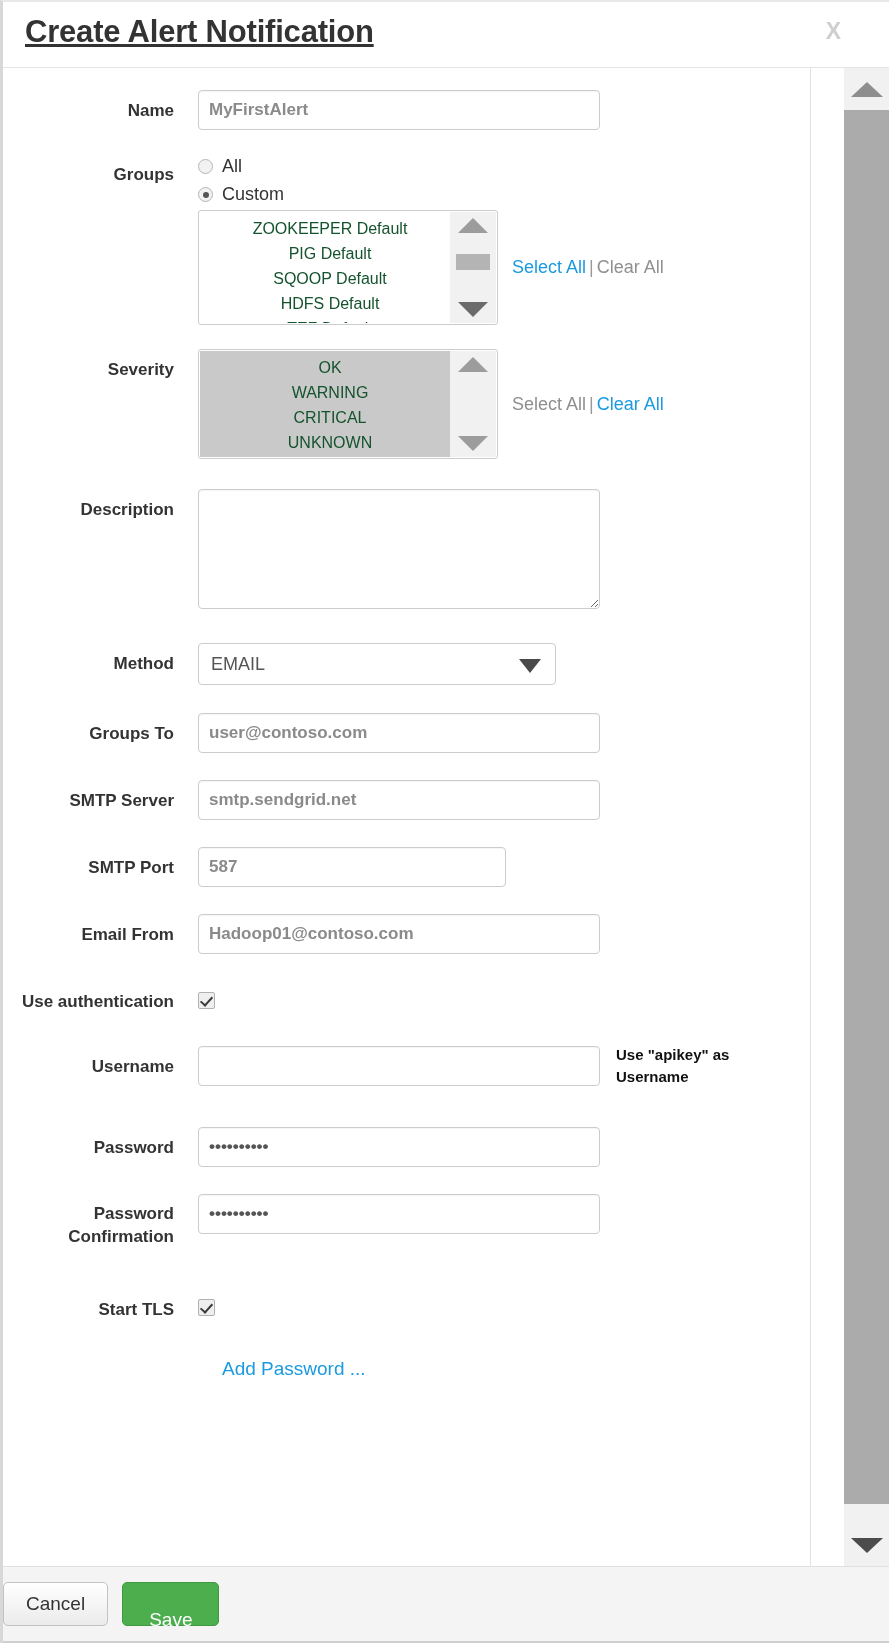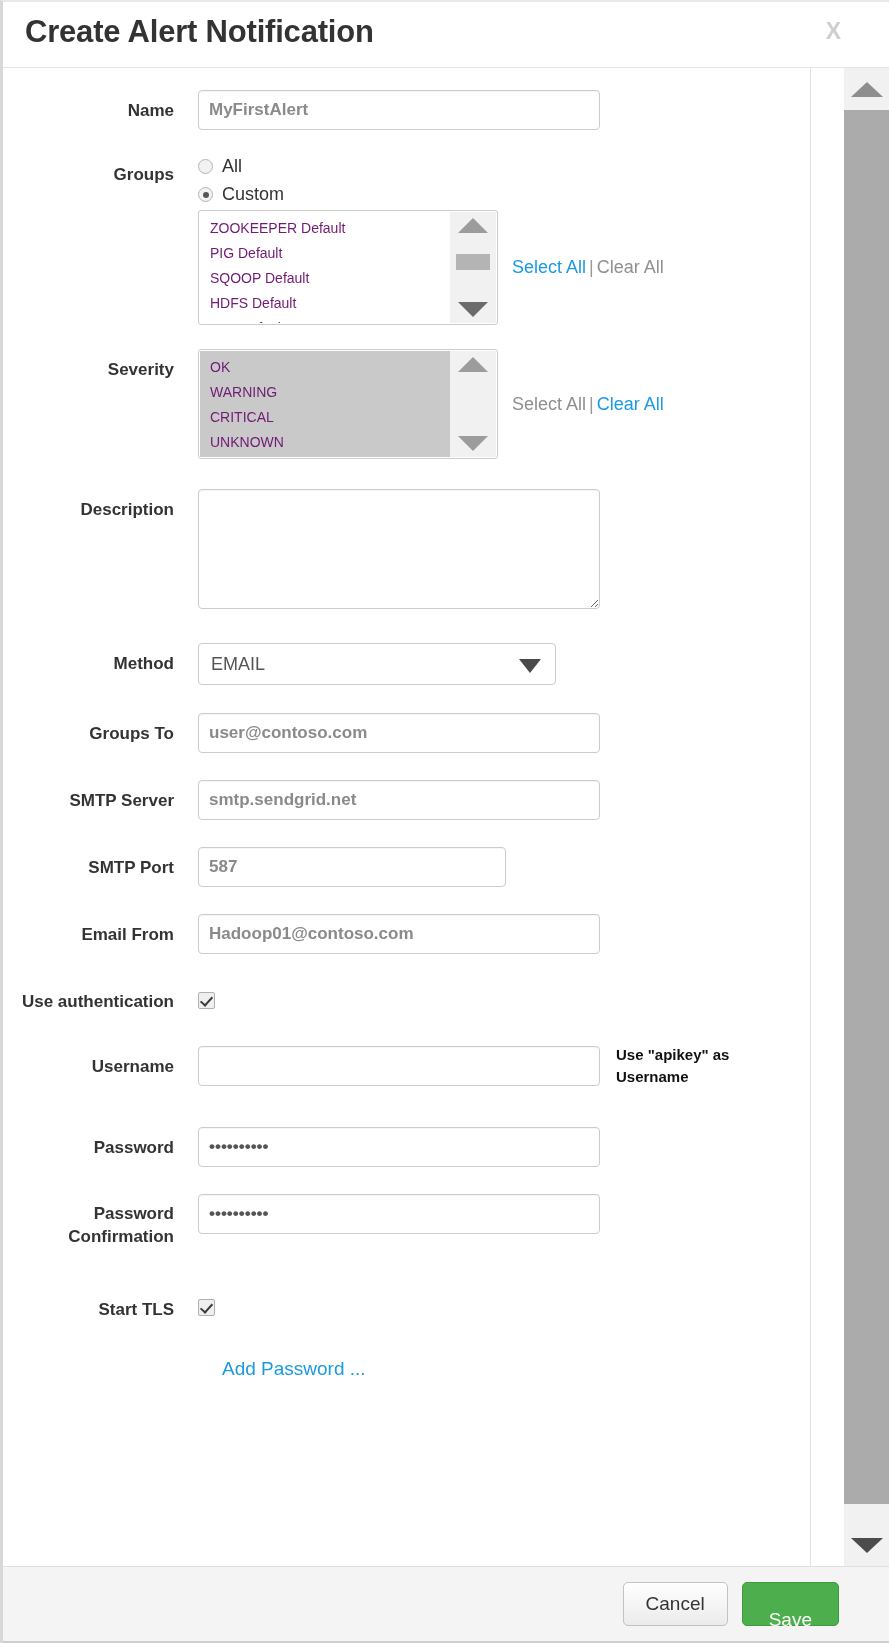--- a/index.html
+++ b/index.html
@@ -28,20 +28,21 @@
     border-bottom: 1px solid #e5e5e5;
     background: #ffffff;
   }
   .modal-title {
     position: absolute;
     left: 22px; top: 12px;
     font-size: 31px;
     font-weight: bold;
     color: #333333;
     letter-spacing: -0.2px;
+    text-decoration: underline;
   }
   .close-x {
     position: absolute;
     right: 48px; top: 16px;
     font-size: 23px;
     font-weight: bold;
     color: #cfcfcf;
     cursor: pointer;
     font-family: "Liberation Sans", sans-serif;
   }
@@ -142,24 +143,25 @@
     border: 1px solid #ccc;
     border-radius: 3px;
     background: #fff;
     overflow: hidden;
     padding: 1px;
     display: flex;
   }
   .listbox .opts {
     flex: 1 1 auto;
     padding: 4px 0 0 10px;
-    font-size: 14px;
-    color: #701a75;
+    font-size: 16px;
+    color: #14532d;
     line-height: 25px;
     overflow: hidden;
+    text-align: center;
   }
   .listbox.groups { height: 115px; }
   .listbox.severity { height: 110px; }
   .listbox.severity .opts { background: #c9c9c9; padding-left: 10px; }
   .listbox .opt { white-space: nowrap; }
 
   .lb-scroll {
     flex: 0 0 46px;
     background: #f1f1f1;
     position: relative;
@@ -296,21 +298,20 @@
 
   
   .modal-footer {
     flex: 0 0 77px;
     height: 77px;
     background: #f4f4f4;
     border-top: 1px solid #e0e0e0;
     border-bottom: 2px solid #cfcfcf;
     display: flex;
     align-items: center;
-    justify-content: flex-end;
     padding-right: 50px;
     gap: 14px;
   }
   .btn {
     font-family: "Liberation Sans", sans-serif;
     font-size: 19px;
     border-radius: 5px;
     cursor: pointer;
     padding: 0 22px;
     height: 44px;

